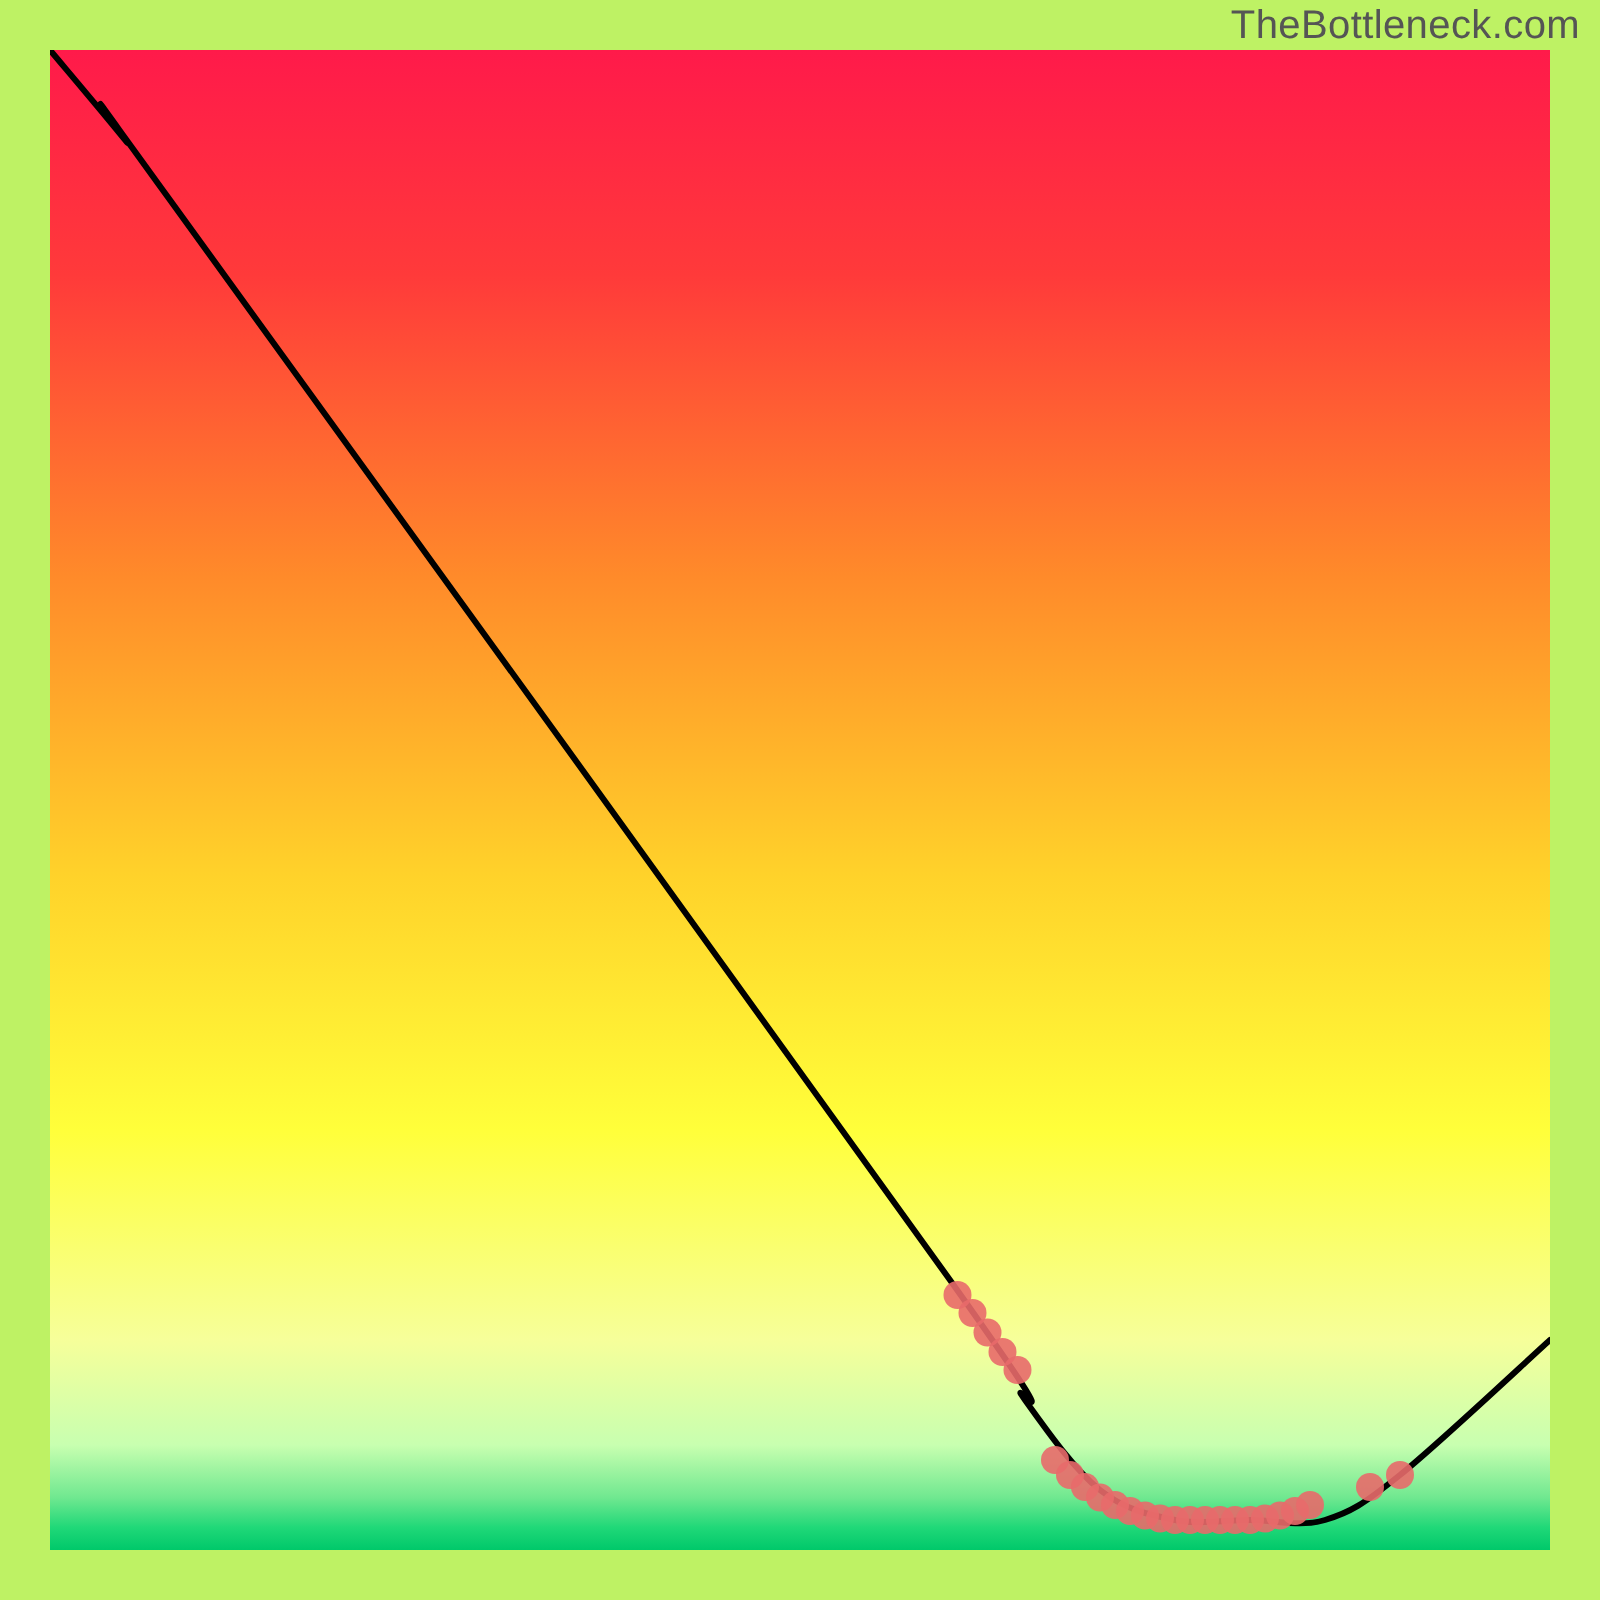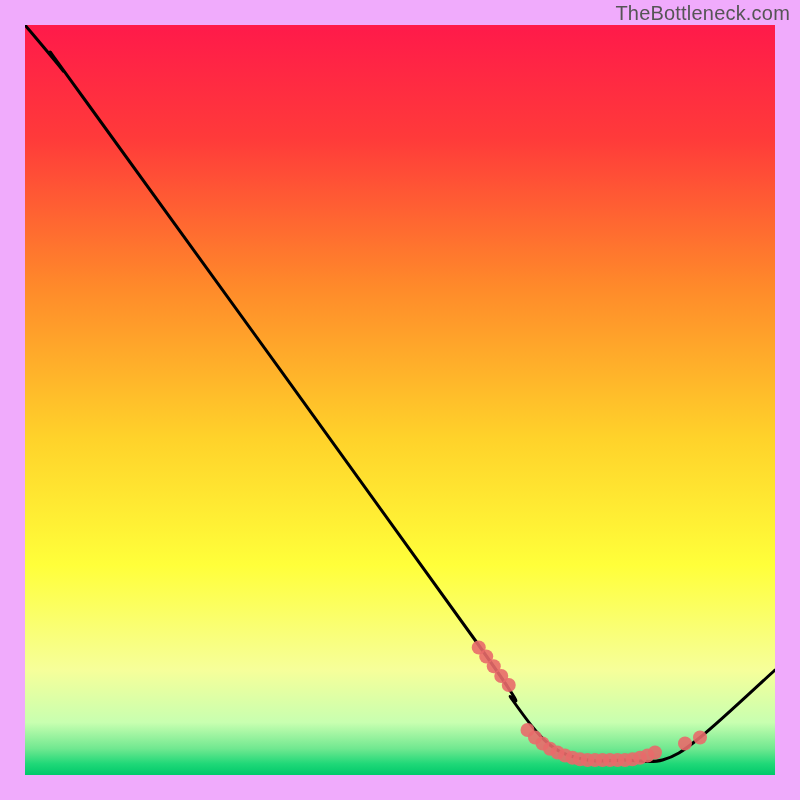--- a/index.html
+++ b/index.html
@@ -8,21 +8,21 @@
     width: 800px;
     height: 800px;
     background: #000;
     overflow: hidden;
     font-family: Arial, Helvetica, sans-serif;
   }
   .frame {
     position: relative;
     width: 800px;
     height: 800px;
-    background: #f0abfc;
+    background: #bef264;
   }
   .watermark {
     position: absolute;
     top: 2px;
     right: 10px;
     color: #555;
     font-size: 20px;
     font-weight: 500;
     letter-spacing: 0.2px;
     z-index: 4;

